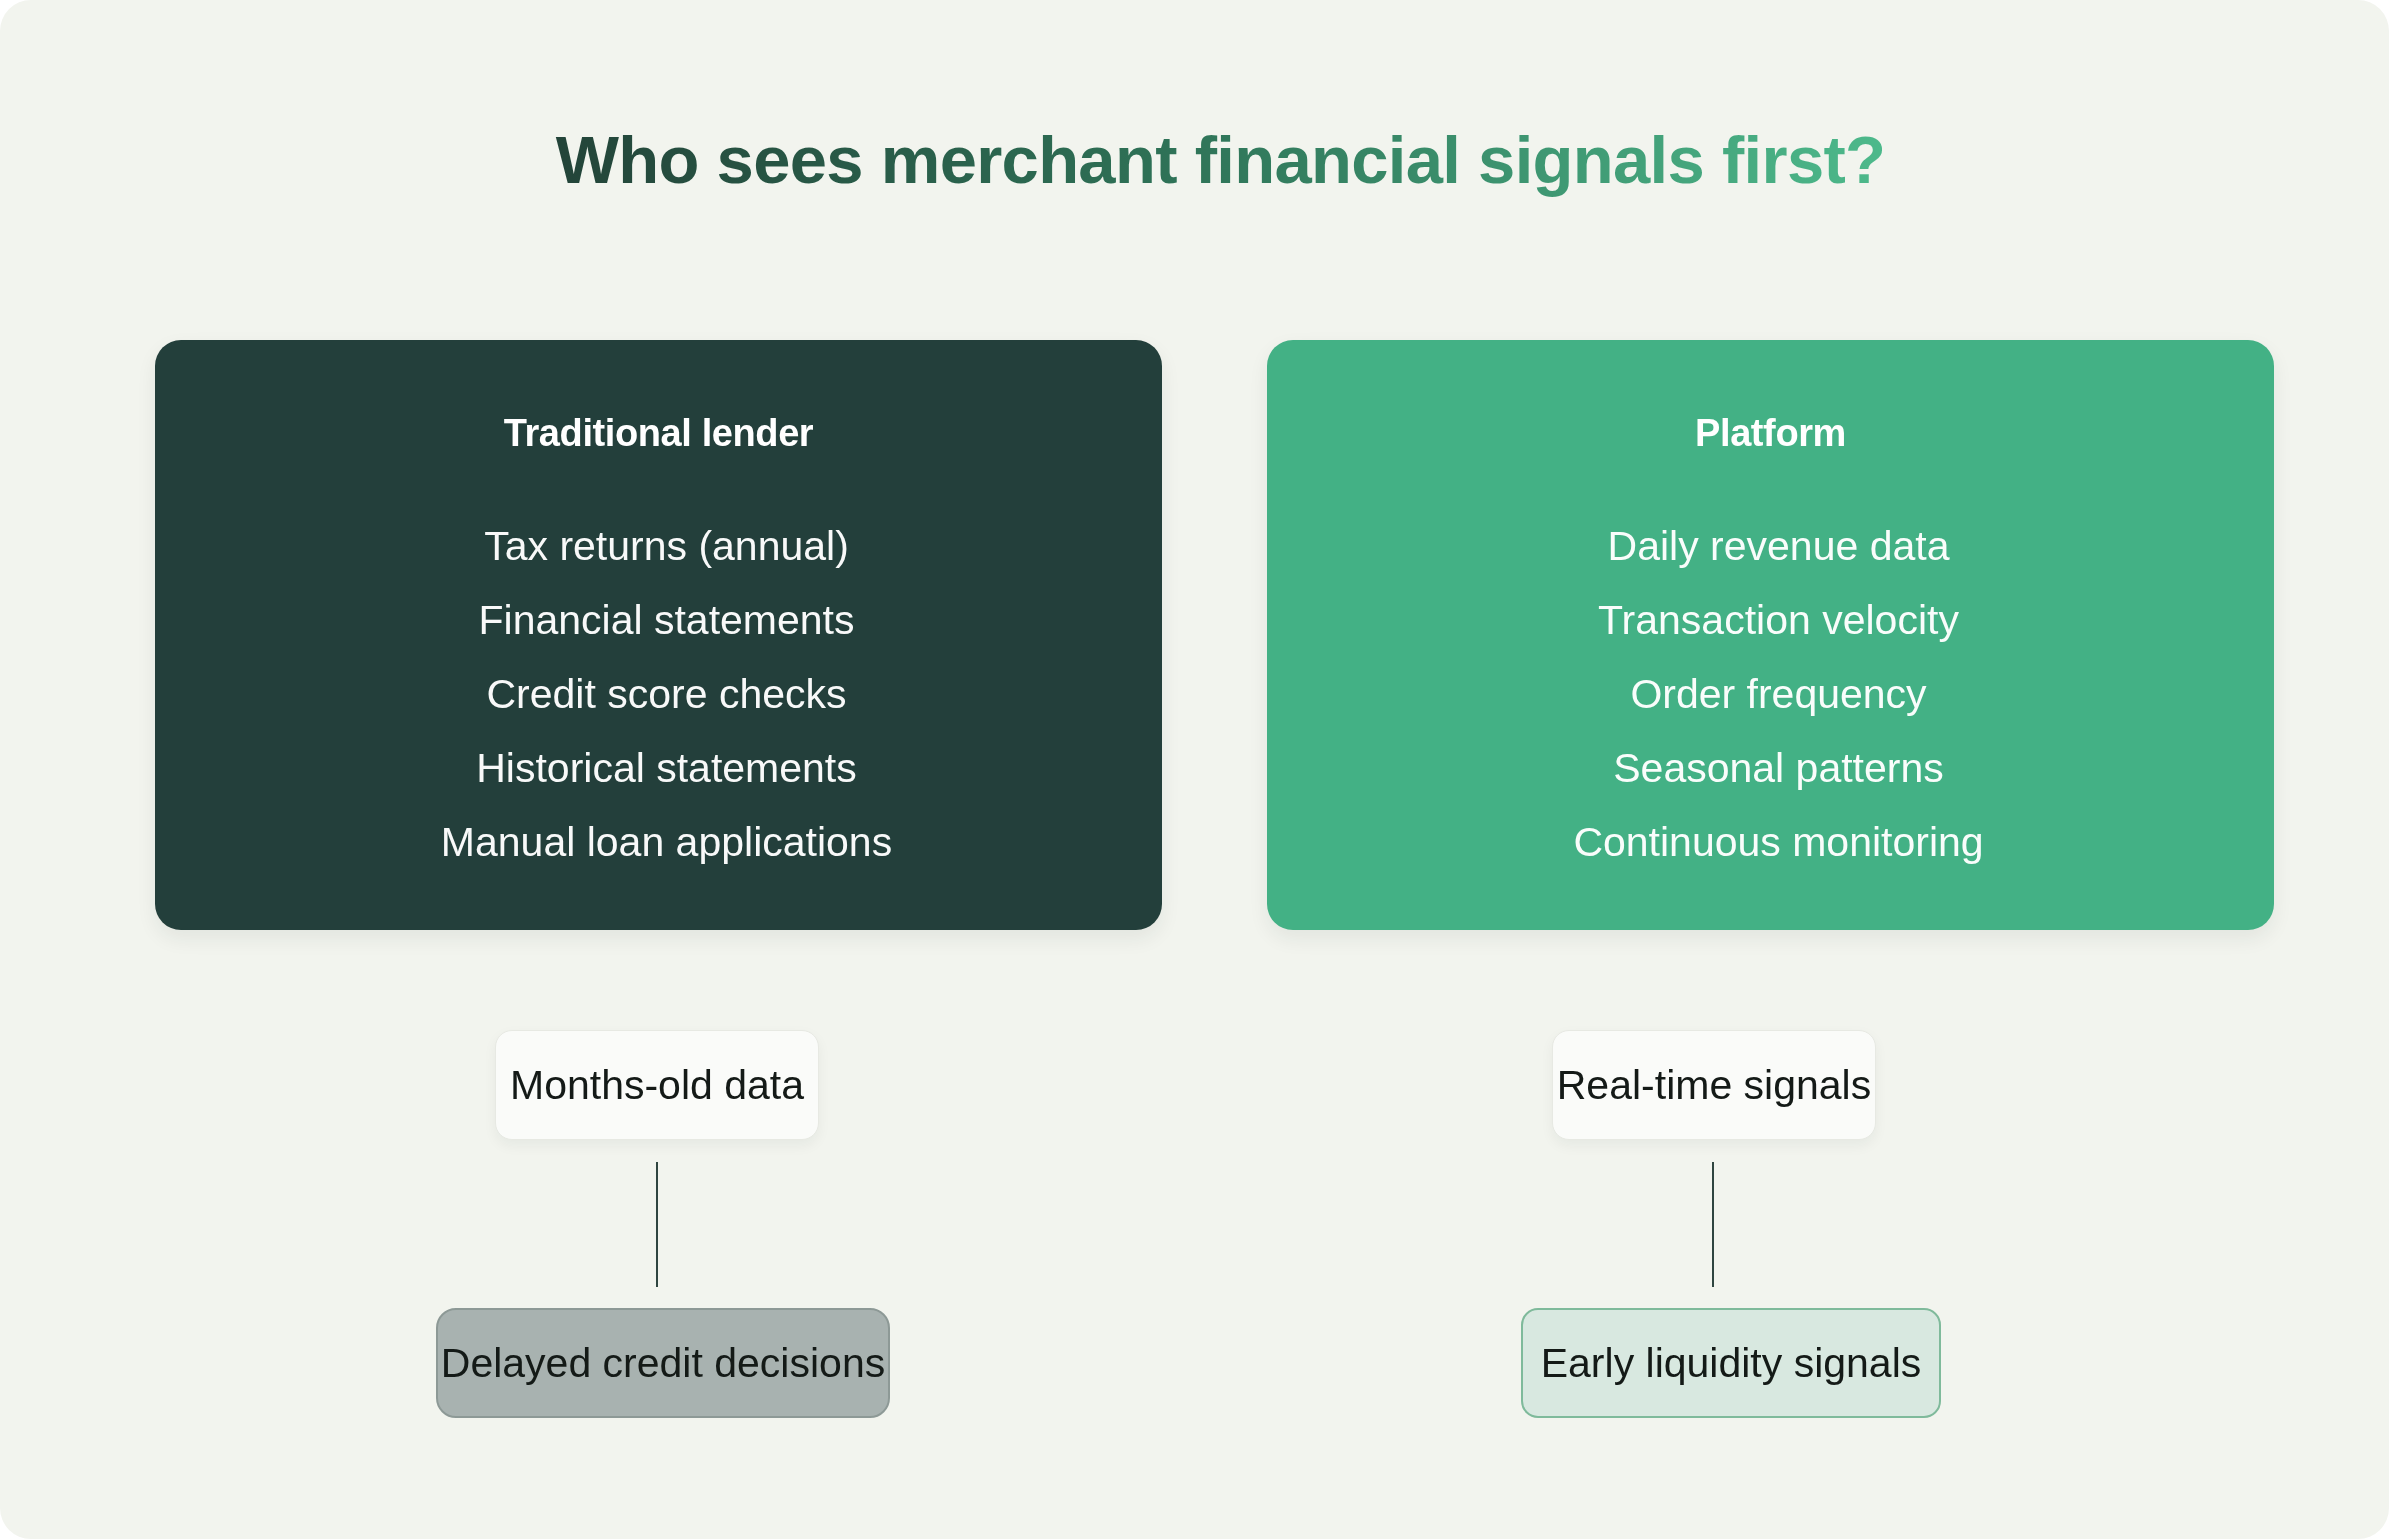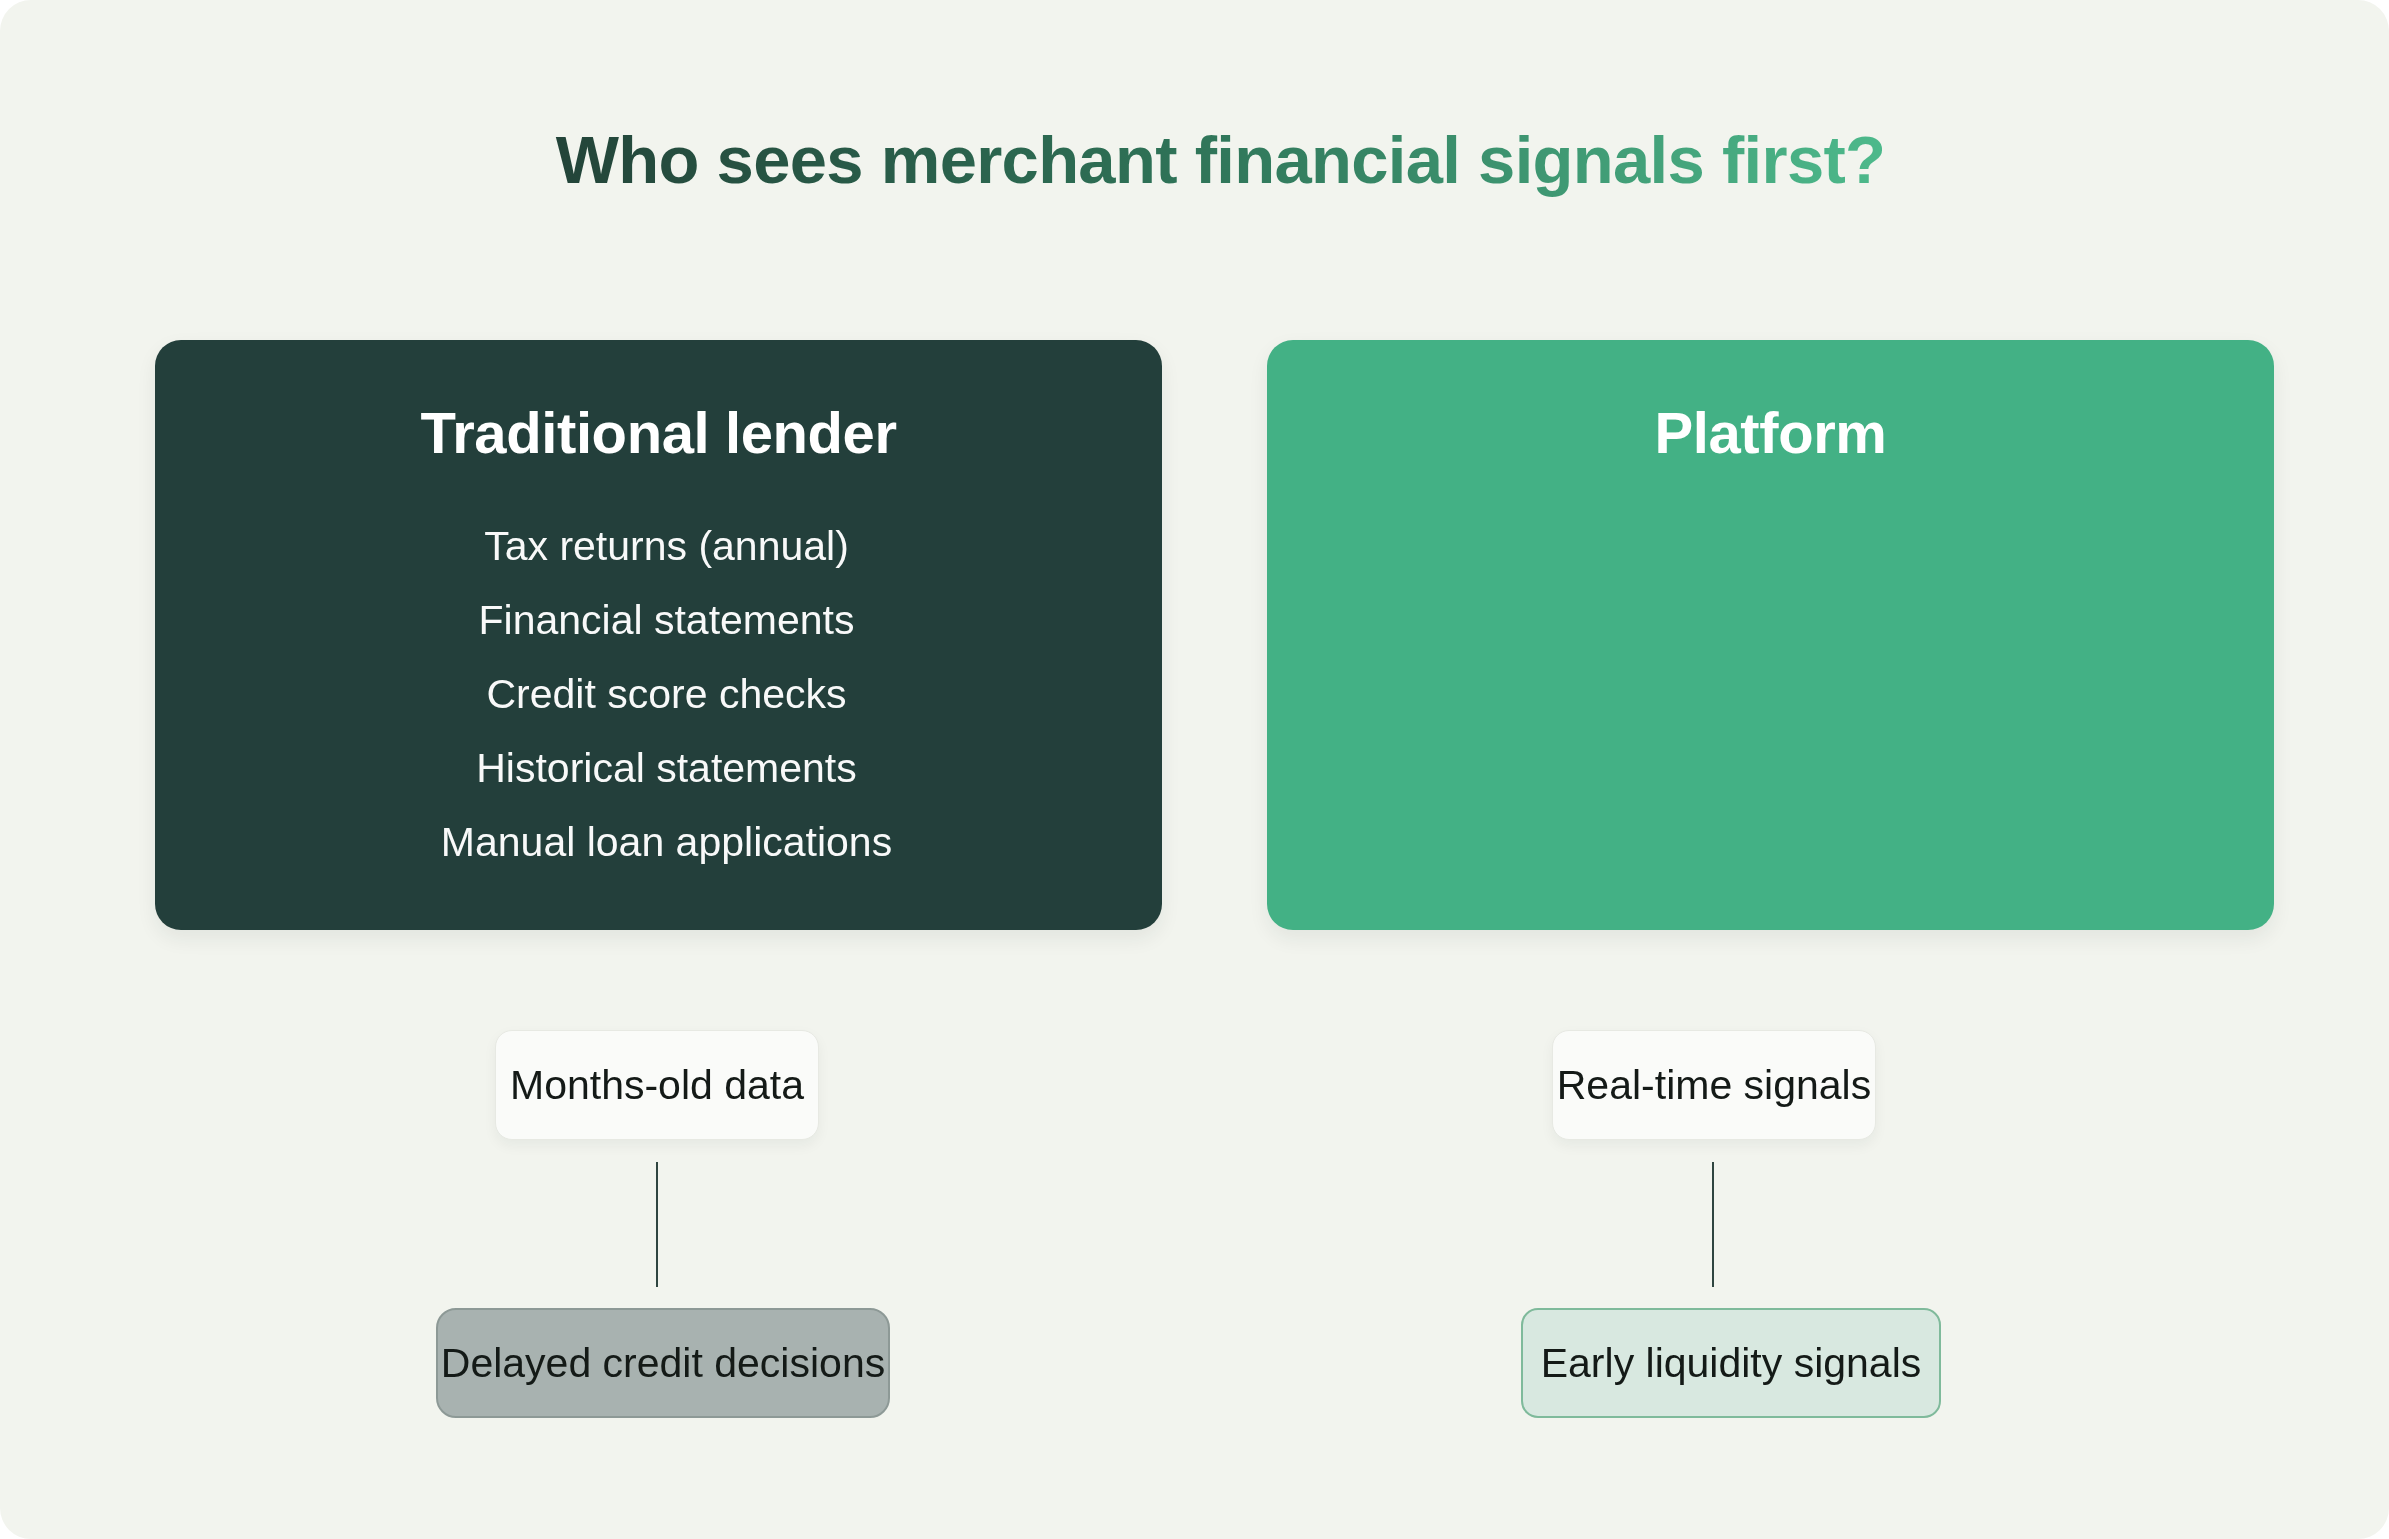--- a/index.html
+++ b/index.html
@@ -50,21 +50,21 @@
     width: 1007px;
     border-radius: 26px;
     box-sizing: border-box;
     text-align: center;
     box-shadow: 0 8.6px 20px rgba(25, 45, 40, 0.07);
   }
   .card-dark  { left: 155px;  background: var(--dark_card, #233f3b); }
   .card-green { left: 1267px; background: var(--green_card, #43b185); }
   .card h2 {
     margin: 63px 0 0 0;
-    font-size: 58px;
+    font-size: 38px;
     line-height: 60px;
     font-weight: 700;
     color: var(--card_text, #ffffff);
     letter-spacing: -0.4px;
   }
   .card ul {
     list-style: none;
     margin: 46px 0 0 16px;
     padding: 0;
   }
@@ -137,20 +137,27 @@
       <li>Tax returns (annual)</li>
       <li>Financial statements</li>
       <li>Credit score checks</li>
       <li>Historical statements</li>
       <li>Manual loan applications</li>
     </ul>
   </section>
 
   <section class="card card-green">
     <h2>Platform</h2>
+    <ul>
+      <li>Daily revenue data</li>
+      <li>Transaction velocity</li>
+      <li>Order frequency</li>
+      <li>Seasonal patterns</li>
+      <li>Continuous monitoring</li>
+    </ul>
   </section>
 
   <div class="outcome box-white left">Months-old data</div>
 
   <div class="connector left"></div>
 
   <div class="outcome box-bottom box-gray">Delayed credit decisions</div>
 
   <div class="outcome box-white right">Real-time signals</div>
 

